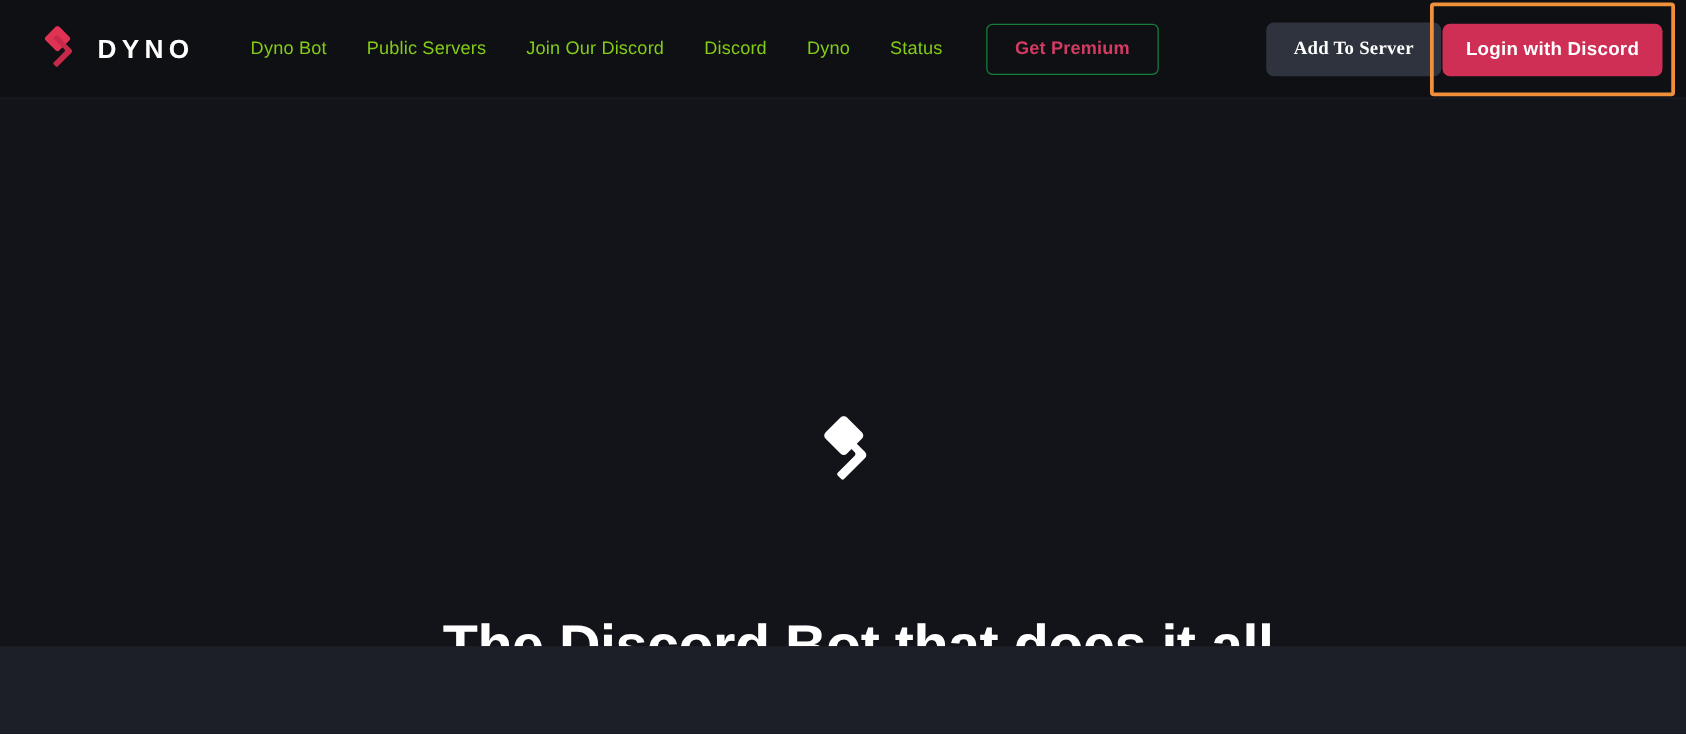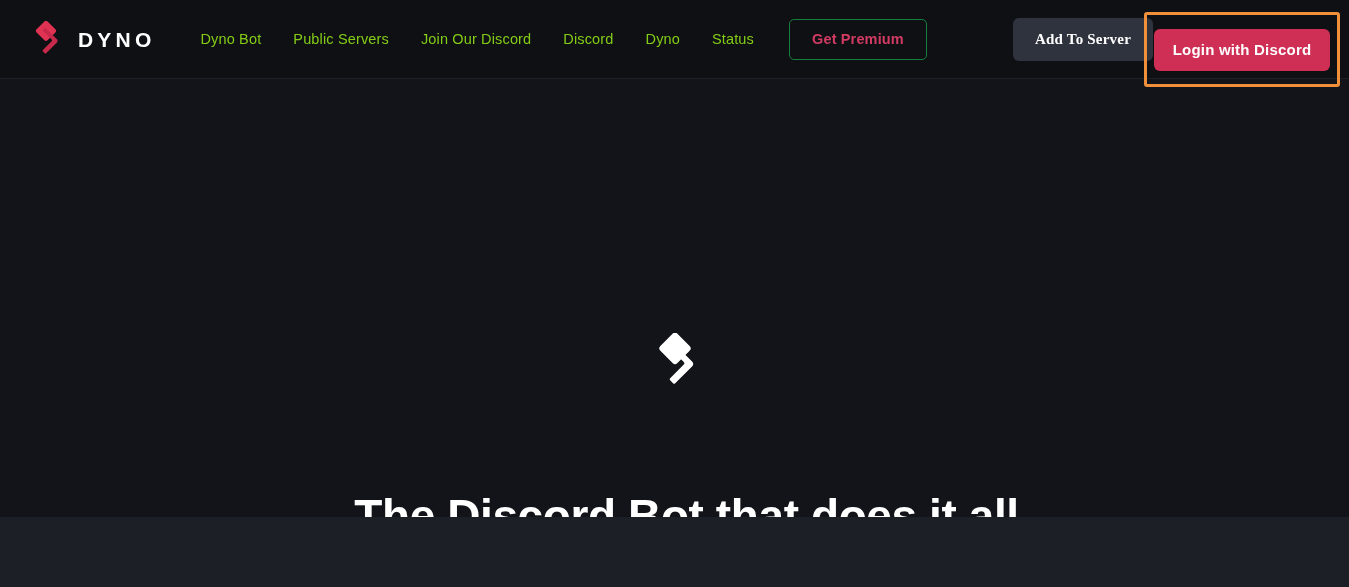--- a/index.html
+++ b/index.html
@@ -89,21 +89,21 @@
     font-weight:bold;
     letter-spacing:0.2px;
     white-space:nowrap;
     cursor:pointer;
     font-family:Liberation Serif, serif;
   }
 
   
   .highlight-box {
     position:absolute;
-    left:1144px; top:12px;
+    left:1144px; top:2px;
     width:196px; height:75px;
     border:3px solid #f0903a;
     border-radius:3px;
     display:flex; align-items:center; justify-content:center;
     z-index:10;
   }
   .btn-login {
     width:176px;
     height:42px;
     display:flex; align-items:center; justify-content:center;

